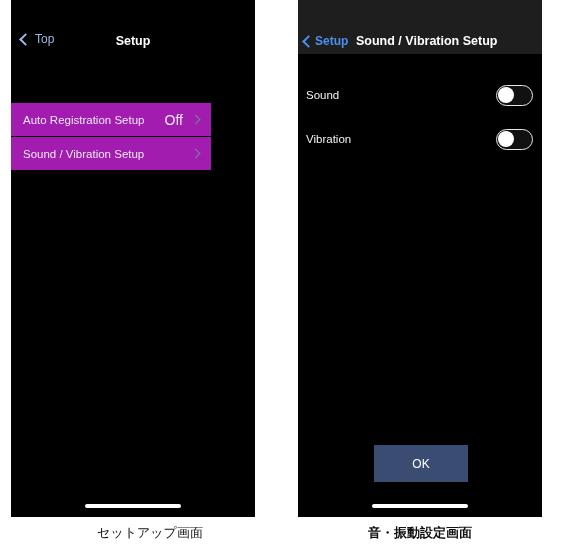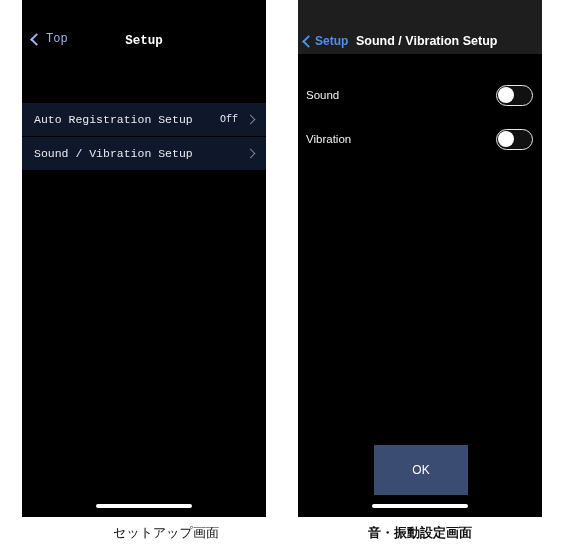--- a/index.html
+++ b/index.html
@@ -16,21 +16,21 @@
   }
 
   .panel {
     position: absolute;
     top: 0;
     width: 244px;
     height: 517px;
     background: #000000;
     overflow: hidden;
   }
-  #panel-left  { left: 22px; font-family: Liberation Mono, monospace; }
+  #panel-left  { left: 11px; }
   #panel-right { left: 298px; background: #000000; }
 
   
   .lp-header {
     position: absolute;
     left: 0; top: 0;
     width: 244px;
     height: 66px;
     background: #000000;
   }
@@ -59,36 +59,36 @@
     top: 34px;
     text-align: center;
     color: #ffffff;
     font-size: 12.5px;
     font-weight: bold;
   }
 
   .row {
     position: absolute;
     left: 0;
-    width: 244px;
-    background: #0f172a;
+    width: 200px;
+    background: #a21caf;
     display: flex;
     align-items: center;
     box-sizing: border-box;
     padding: 0 12px;
   }
   .row-label {
     color: #e8eaee;
     font-size: 11.5px;
     flex: 1;
     white-space: nowrap;
   }
   .row-value {
     color: #e8eaee;
-    font-size: 10px;
+    font-size: 14px;
     margin-right: 9px;
   }
   .chev-right {
     display: inline-block;
     width: 6px; height: 6px;
     border-top: 1.6px solid #7b8496;
     border-right: 1.6px solid #7b8496;
     transform: rotate(45deg);
     flex: 0 0 auto;
   }
@@ -175,21 +175,21 @@
     height: 16px;
     border-radius: 50%;
     background: #ffffff;
   }
 
   .ok-button {
     position: absolute;
     left: 76px;
     top: 445px;
     width: 94px;
-    height: 50px;
+    height: 37px;
     background: #3a4c72;
     color: #ffffff;
     font-size: 12px;
     display: flex;
     align-items: center;
     justify-content: center;
     border: none;
     font-family: "Liberation Sans", "DejaVu Sans", sans-serif;
     box-sizing: border-box;
   }
@@ -207,21 +207,21 @@
 
   .caption {
     position: absolute;
     top: 524px;
     width: 244px;
     text-align: center;
     color: #111111;
     font-size: 13px;
     font-family: "DejaVu Sans", "Liberation Sans", sans-serif;
   }
-  #caption-left  { left: 44px; }
+  #caption-left  { left: 28px; }
   #caption-right { left: 298px; font-weight: bold; }
 </style>
 </head>
 <body>
 
 <div class="panel" id="panel-left">
 
   <div class="lp-header">
     <div class="lp-back">
       <span class="chev-left"></span>

